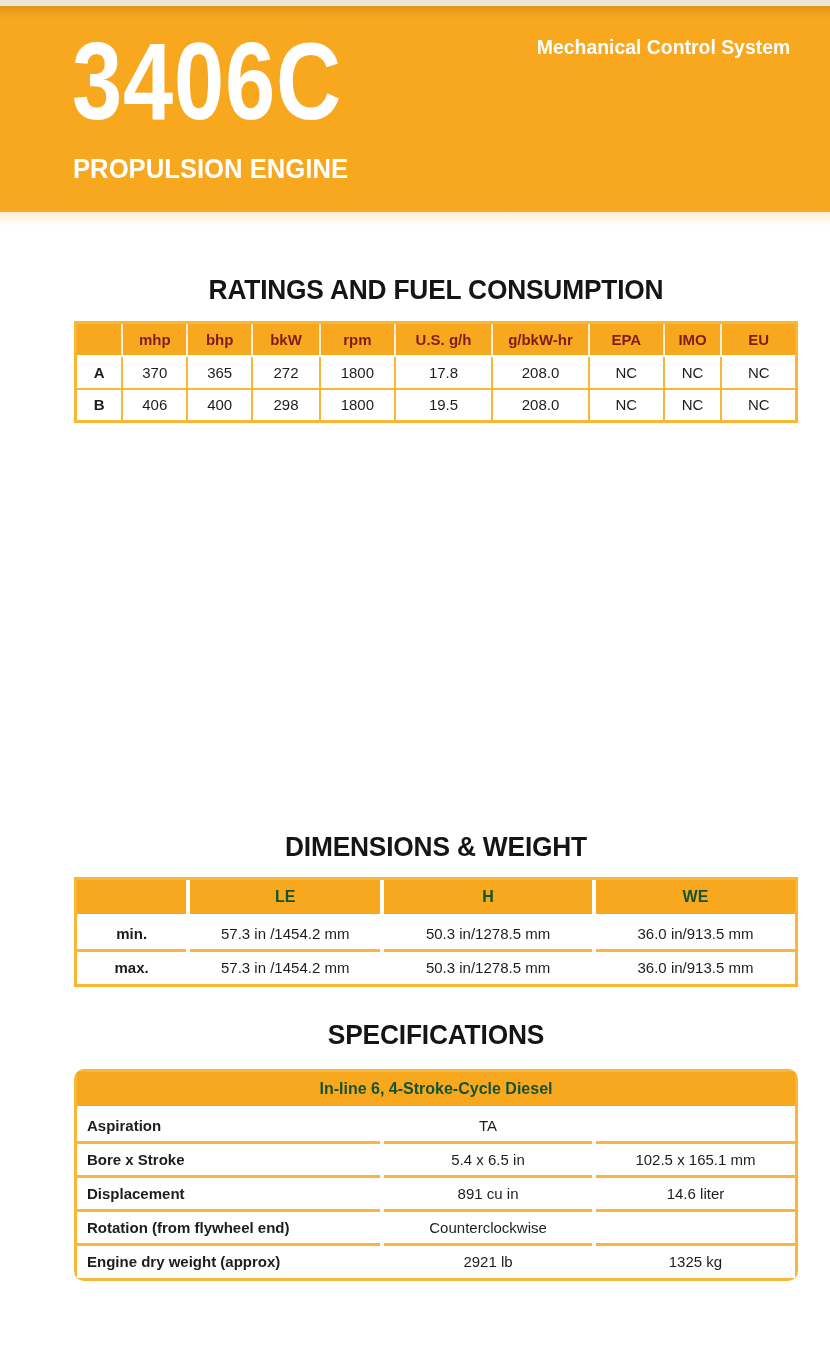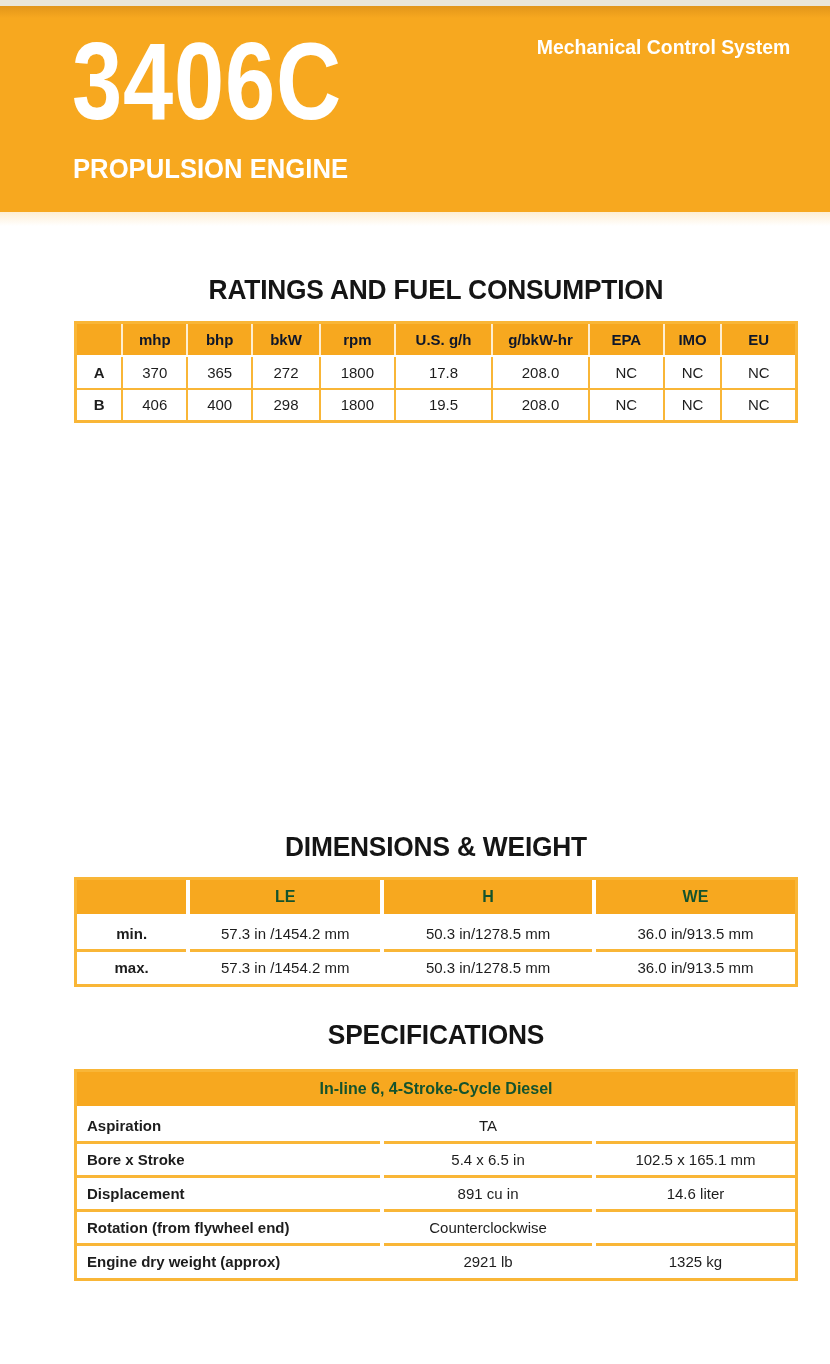--- a/index.html
+++ b/index.html
@@ -37,26 +37,26 @@
   .content{margin-left:74px;width:724px;}
   .section-title{
     margin:0;text-align:center;font-size:28px;line-height:30px;font-weight:bold;color:#151515;
     letter-spacing:-0.2px;transform:scaleX(0.94);
   }
   #ratings-title{margin-top:49px;}
   #ratings-table{margin-top:16px;}
   #dimensions-title{margin-top:409px;}
   #dimensions-table-wrap{margin-top:15px;}
   #specs-title{margin-top:33px;}
-  #specs-table-wrap{margin-top:19px;}
+  #specs-table-wrap{margin-top:19px;border-radius:10px;}
 
   
   table.grid{width:100%;border-collapse:collapse;border:3px solid var(--border-yellow);}
   table.grid th{
-    background:var(--yellow);color:#0f172a;font-weight:bold;font-size:15px;height:33px;
+    background:var(--yellow);color:#7f1d1d;font-weight:bold;font-size:15px;height:33px;
     border-left:2px solid rgba(255,255,255,0.8);border-right:2px solid rgba(255,255,255,0.8);
     border-bottom:2px solid #fff;padding:4px;
   }
   table.grid td{
     background:#fff;text-align:center;font-size:15px;height:33px;
     border:2px solid var(--border-yellow);padding:0;
   }
   table.grid td.row-label{font-weight:bold;}
 
   

